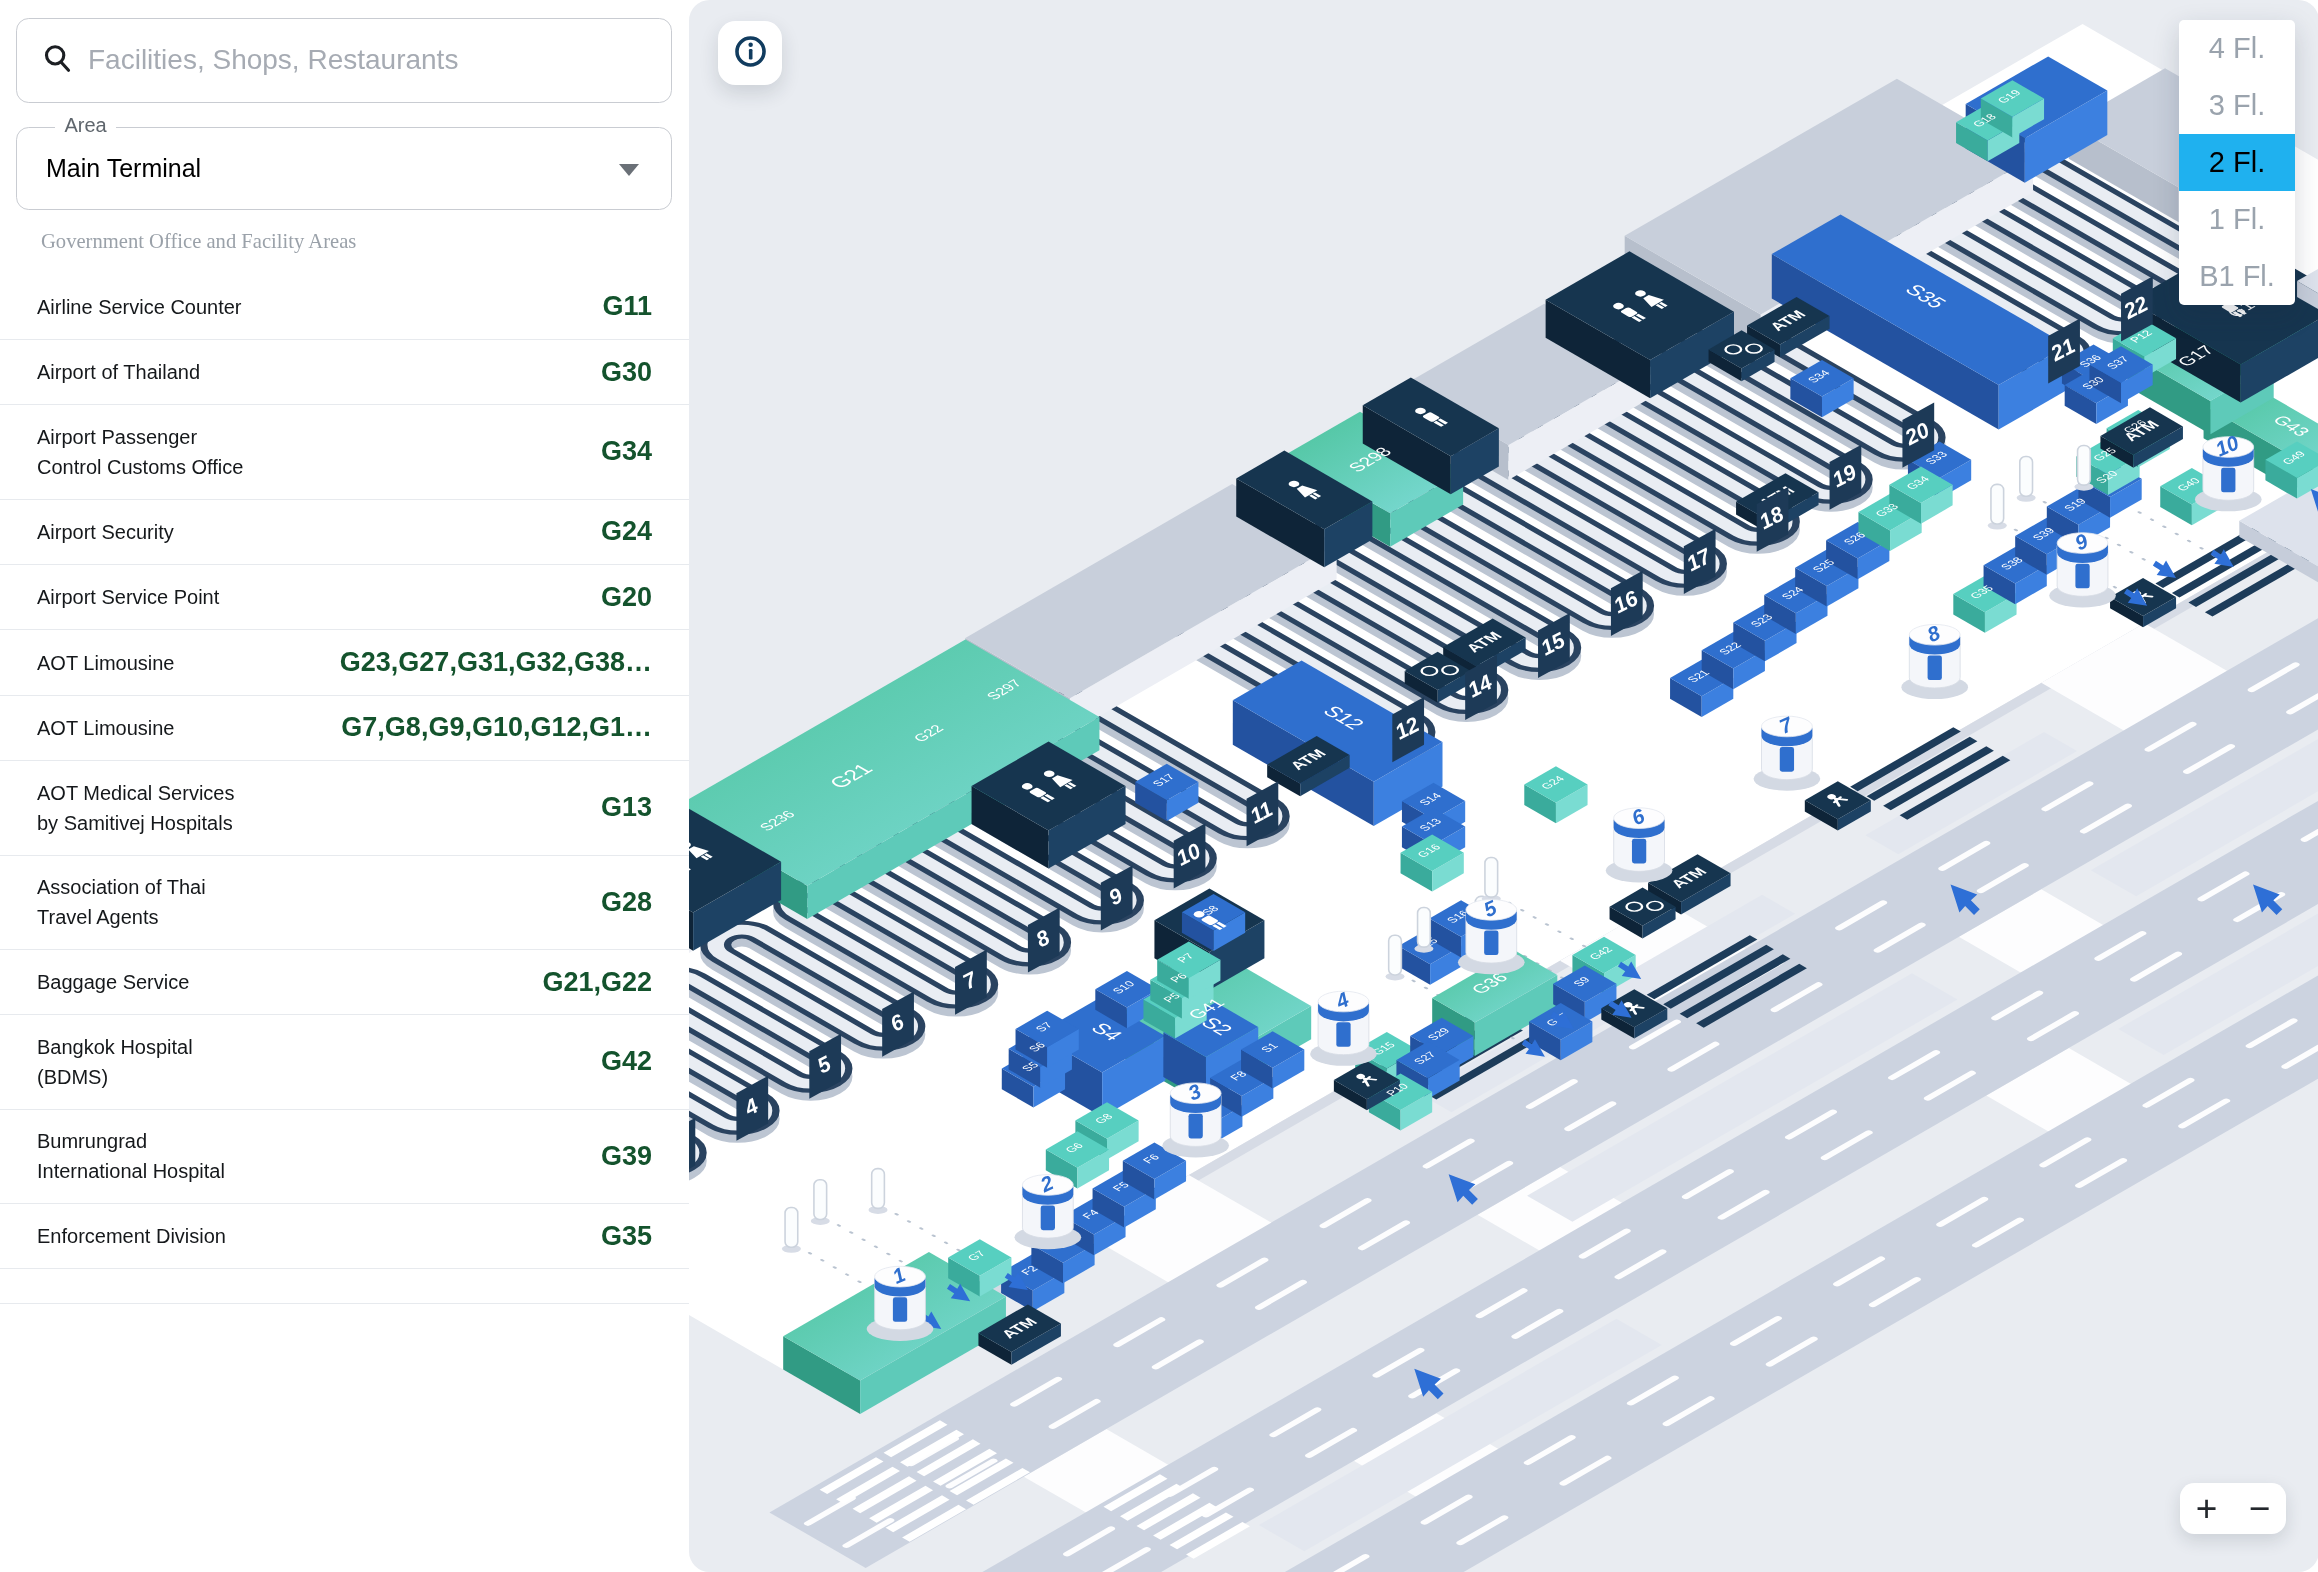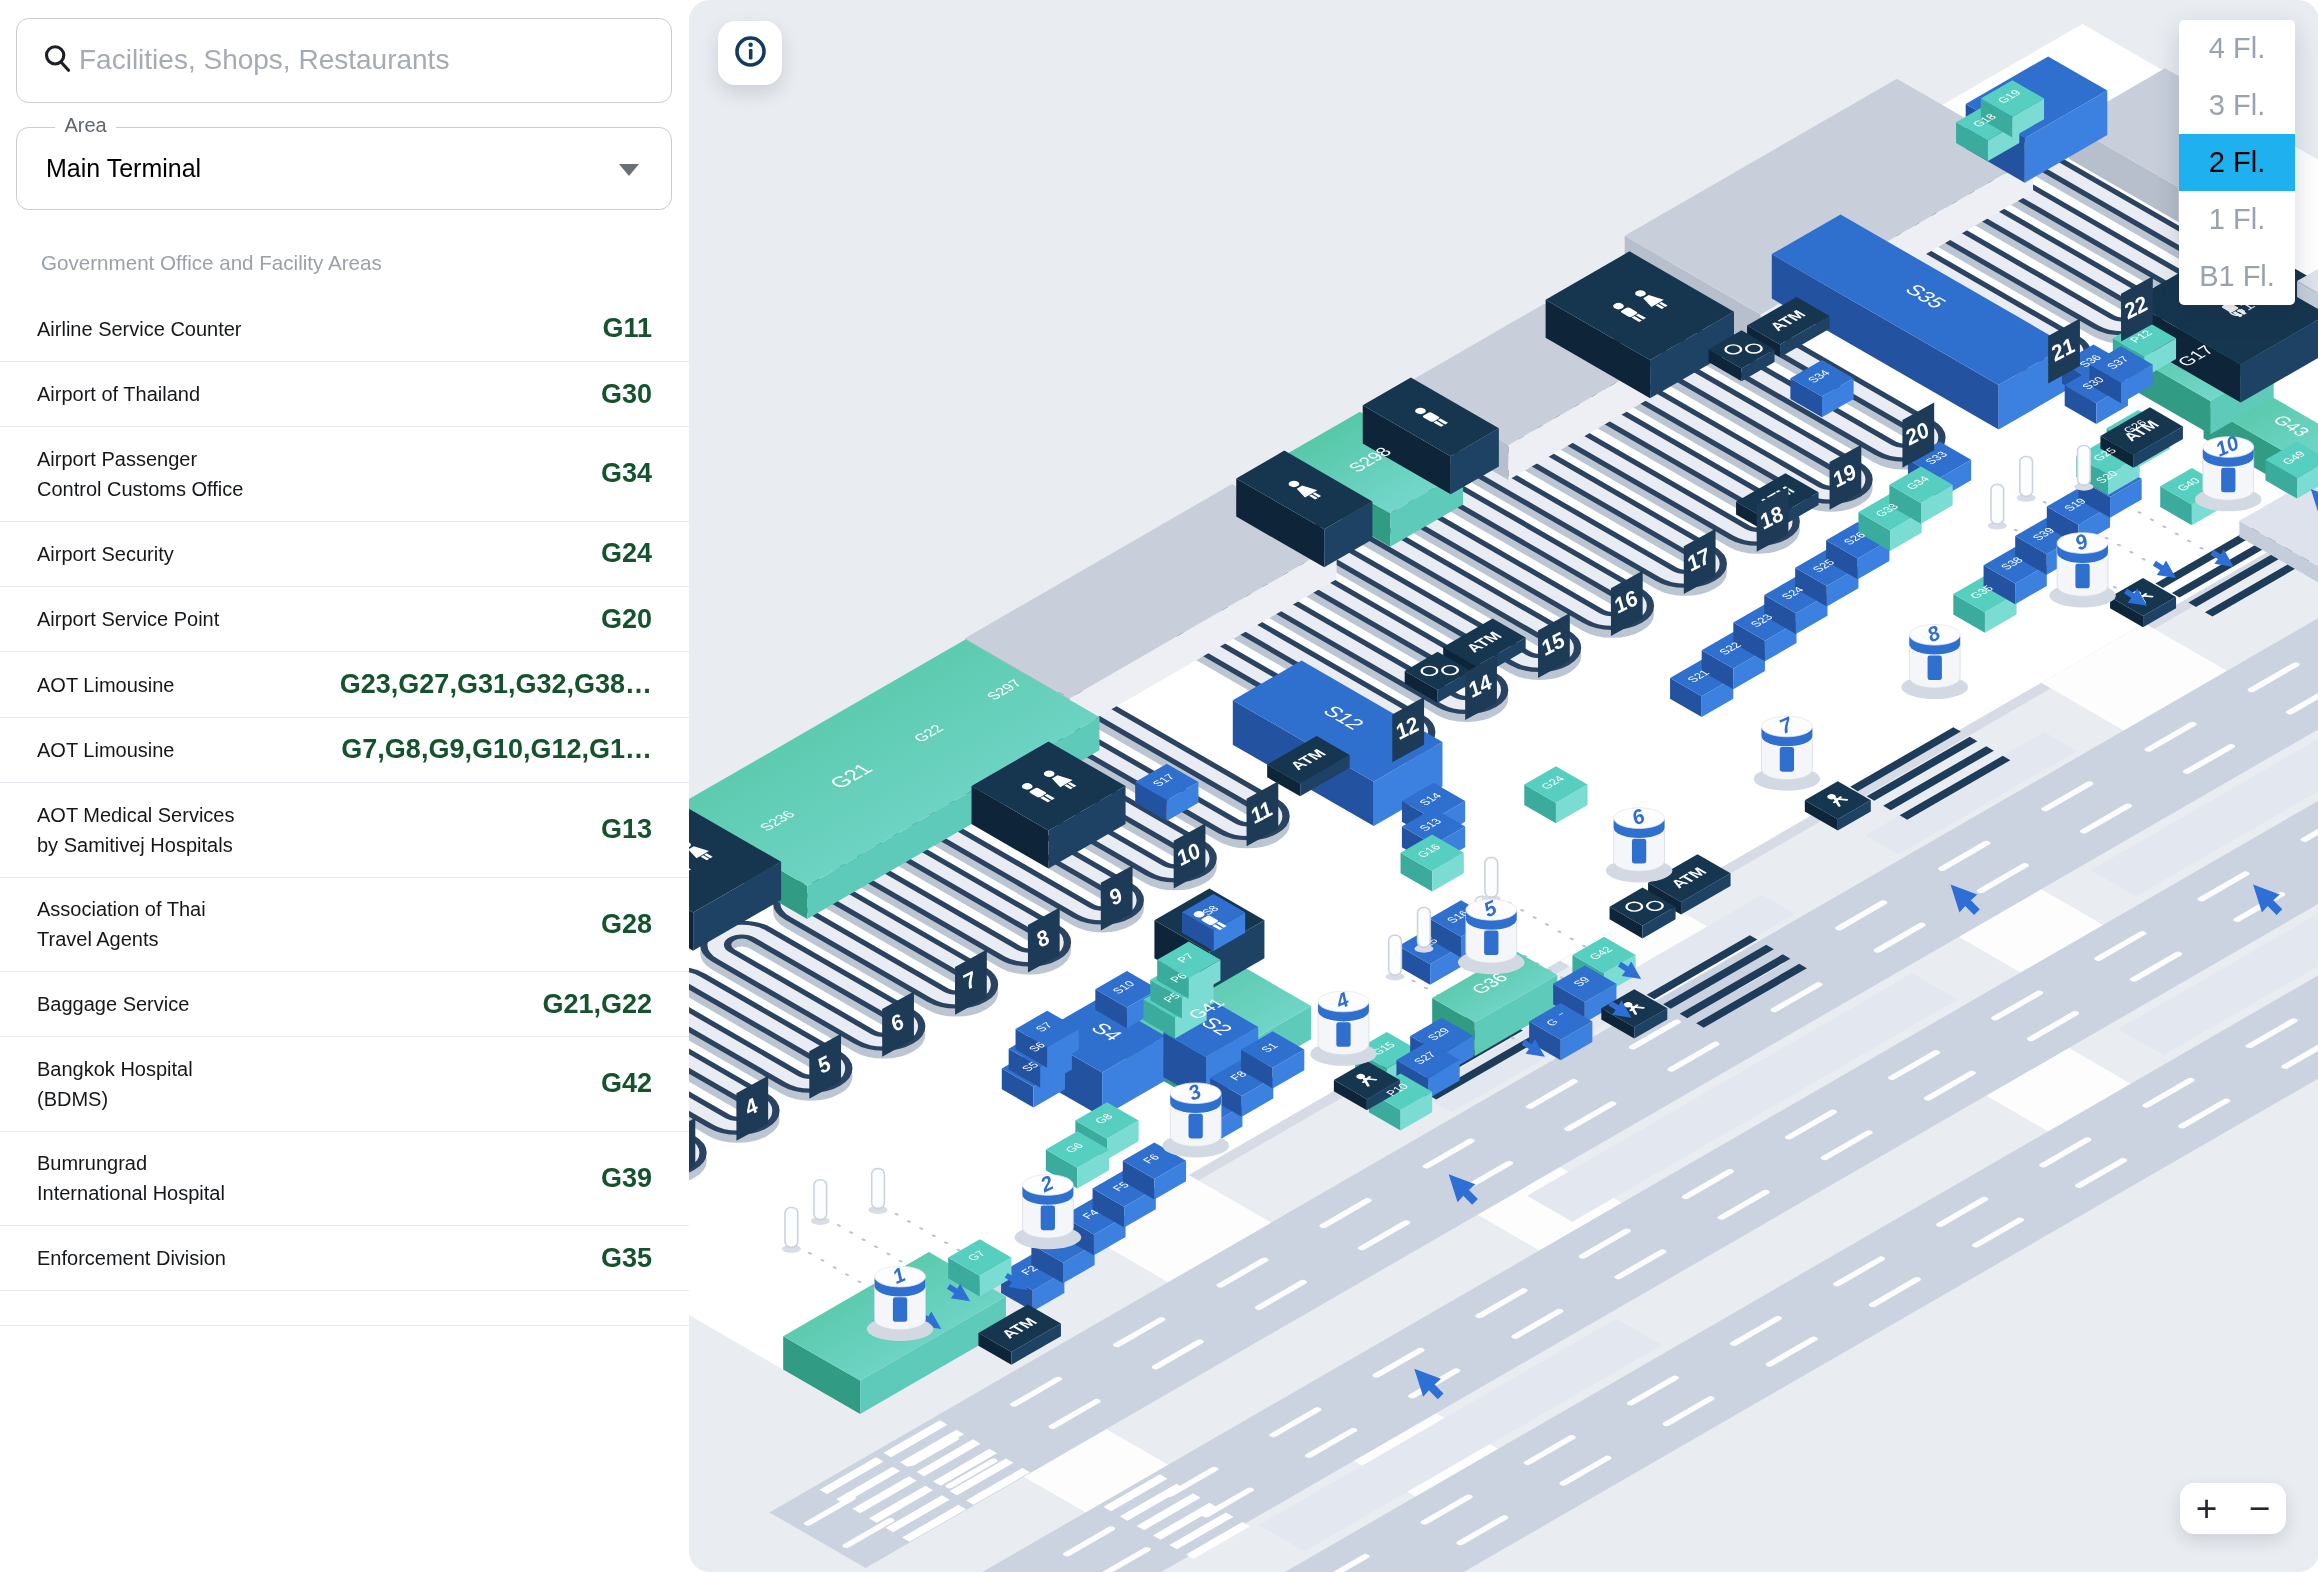--- a/index.html
+++ b/index.html
@@ -1,32 +1,32 @@
 <!DOCTYPE html>
 <html style="font-size:12.7px"><head>
 <meta charset="utf-8">
 <style>
   html,body{margin:0;padding:0;background:#fff;}
   .app{position:relative;width:2319px;height:1572px;background:#fff;
        font-family:"Liberation Sans",sans-serif;display:flex;overflow:hidden;}
   
   .sidebar{width:689px;min-width:689px;height:100%;background:#fff;position:relative;overflow:hidden;}
   .search-box{margin:17.5px 17.5px 0 16px;height:83px;border:1.6px solid #c9ccd2;border-radius:12.7px;
-              display:flex;align-items:center;padding:0 24px;gap:3px;background:#fff;}
+              display:flex;align-items:center;padding:0 24px;gap:12px;background:#fff;}
   .search-box svg{flex:0 0 auto;}
   .search-box input{flex:1;border:none;outline:none;font-size:28px;color:#2a2e33;background:transparent;
                     font-family:"Liberation Sans",sans-serif;}
   .search-box input::placeholder{color:#a6abb3;}
   .area-select{margin:24px 17.5px 0 16px;height:81px;border:1.6px solid #c9ccd2;border-radius:12.7px;
                position:relative;display:flex;align-items:center;padding:0 29px;cursor:pointer;background:#fff;}
   .area-label{position:absolute;top:-13.5px;left:38px;background:#fff;padding:0 9.5px;font-size:20px;color:#5f666d;}
   .area-value{font-size:25px;color:#000000;}
   .caret{position:absolute;right:32px;top:50%;margin-top:-4px;width:0;height:0;
          border-left:10.3px solid transparent;border-right:10.3px solid transparent;border-top:12.7px solid #6a7077;}
-  .section-title{margin:41px 0 8px 41px;font-size:20.6px;color:#9aa1a9;}
+  .section-title{margin:20px 0 8px 41px;font-size:20.6px;color:#9aa1a9;font-family:Liberation Serif, serif;}
   .list{margin-top:22px;}
   .row{display:flex;justify-content:space-between;align-items:center;padding:16.7px 37px 16.7px 37px;
        border-bottom:1.6px solid #e7eaee;cursor:pointer;}
   .row .nm{font-size:20px;color:#15181b;line-height:1.5;white-space:pre-line;}
   .row .cd{font-size:27px;color:#14532d;white-space:nowrap;margin-left:16px;font-weight:bold;}
   .info-badge{width:37px;height:37px;border-radius:50%;background:#114a79;display:flex;
               align-items:center;justify-content:center;}
   
   .map-panel{position:relative;flex:1;height:100%;background:#e9ecf1;border-radius:20.6px;overflow:hidden;}
   #map-svg{position:absolute;left:0;top:0;}

